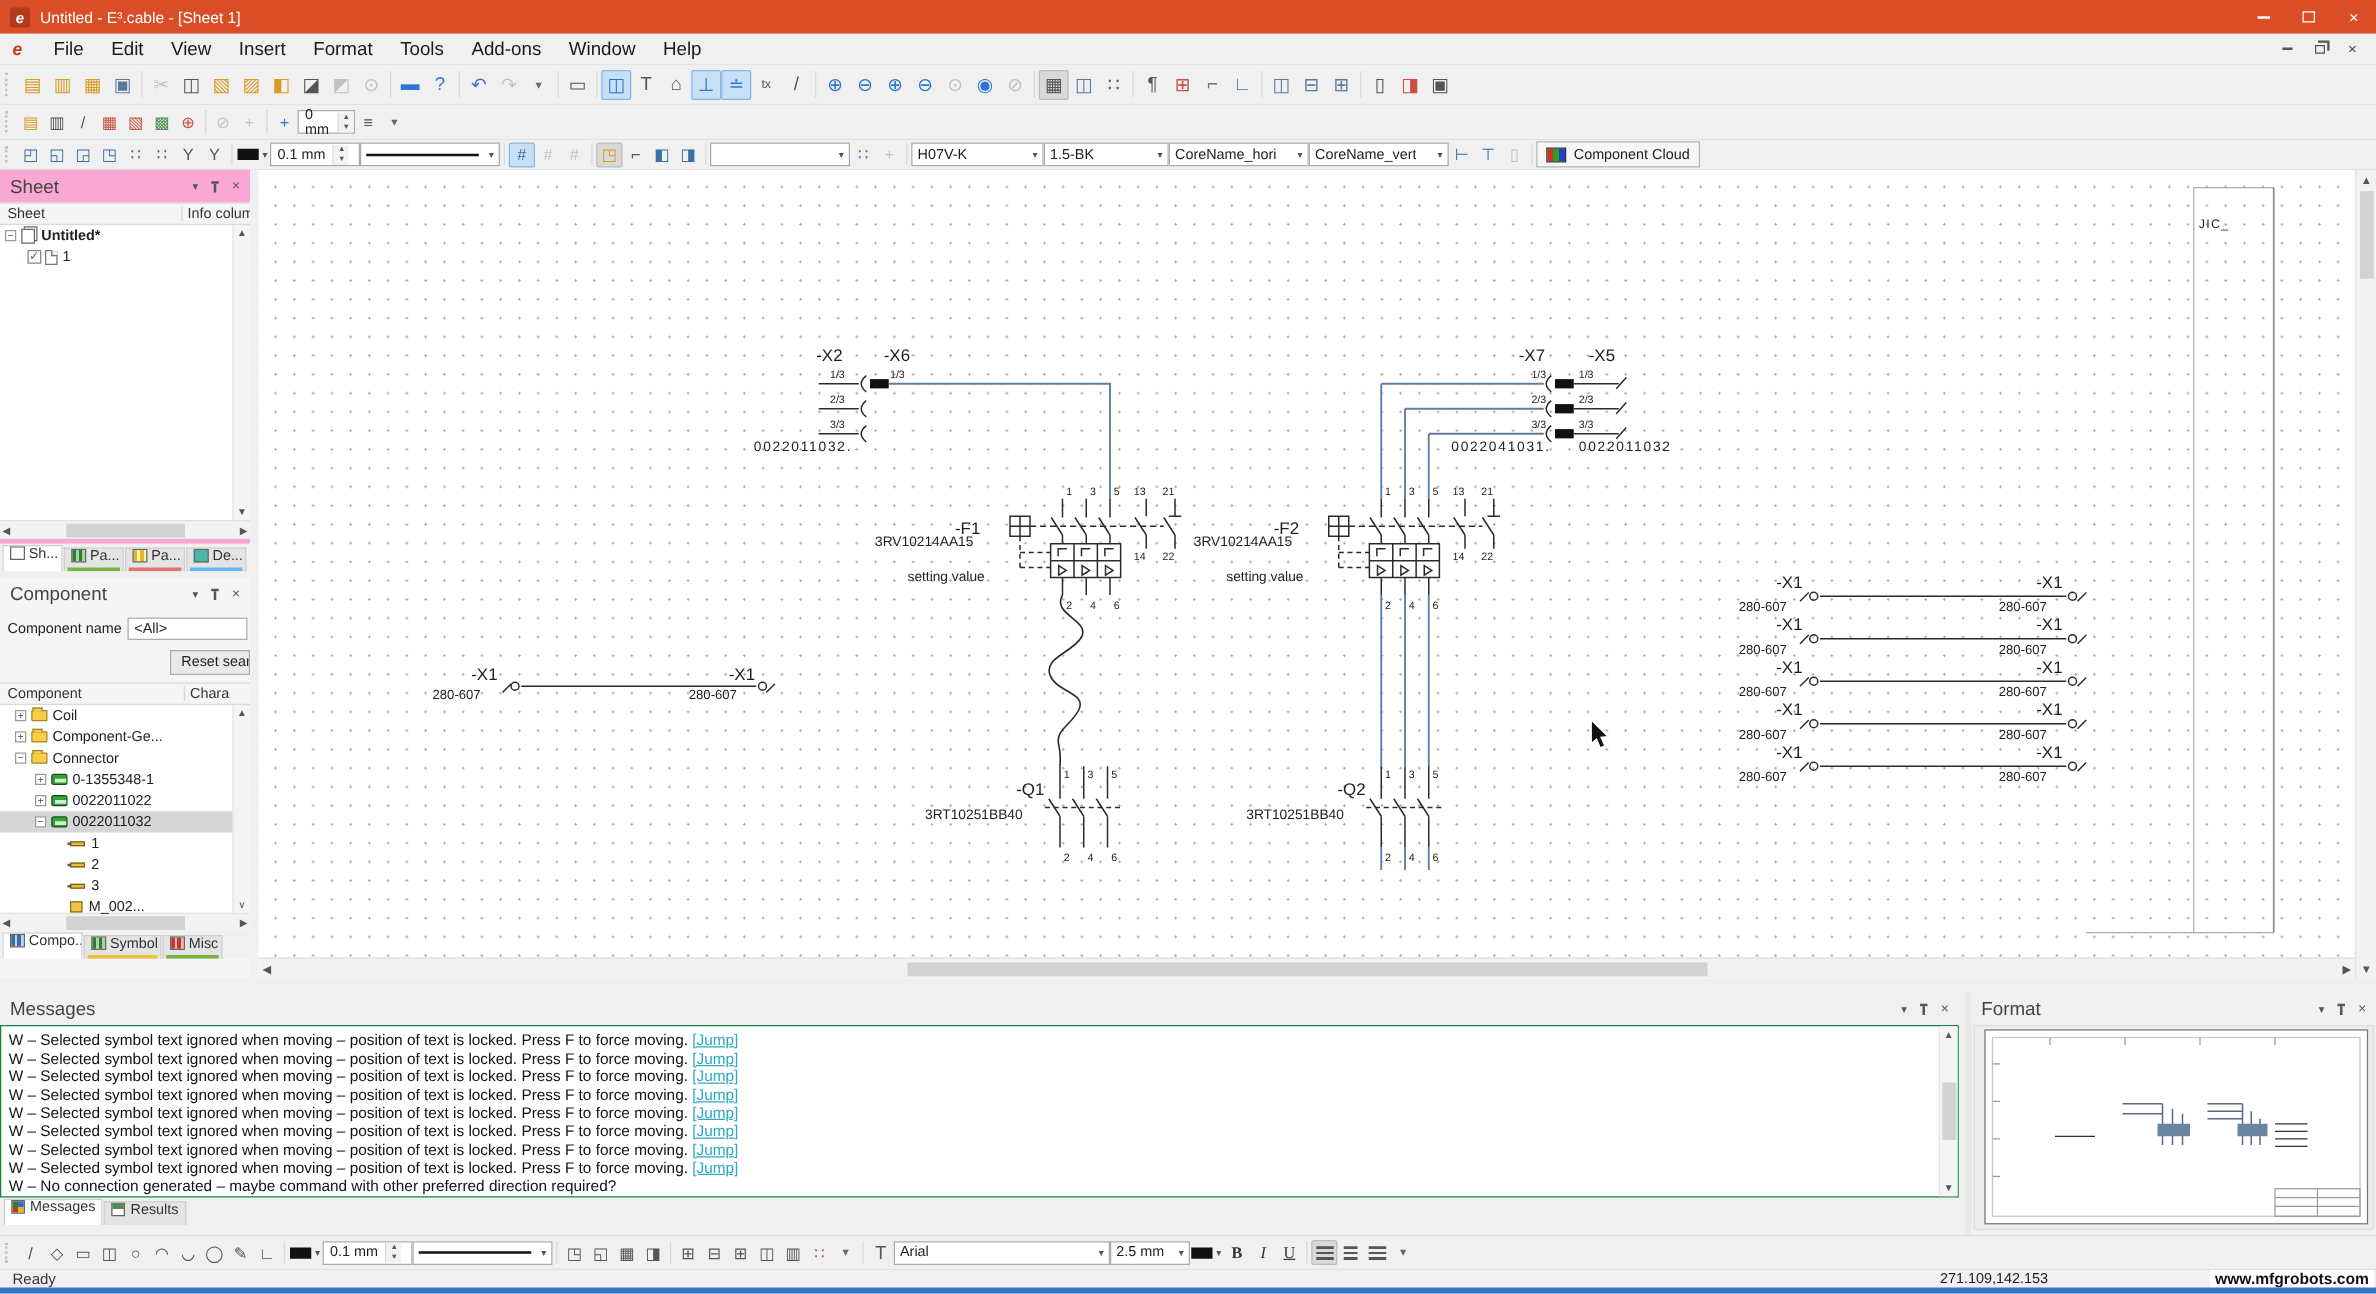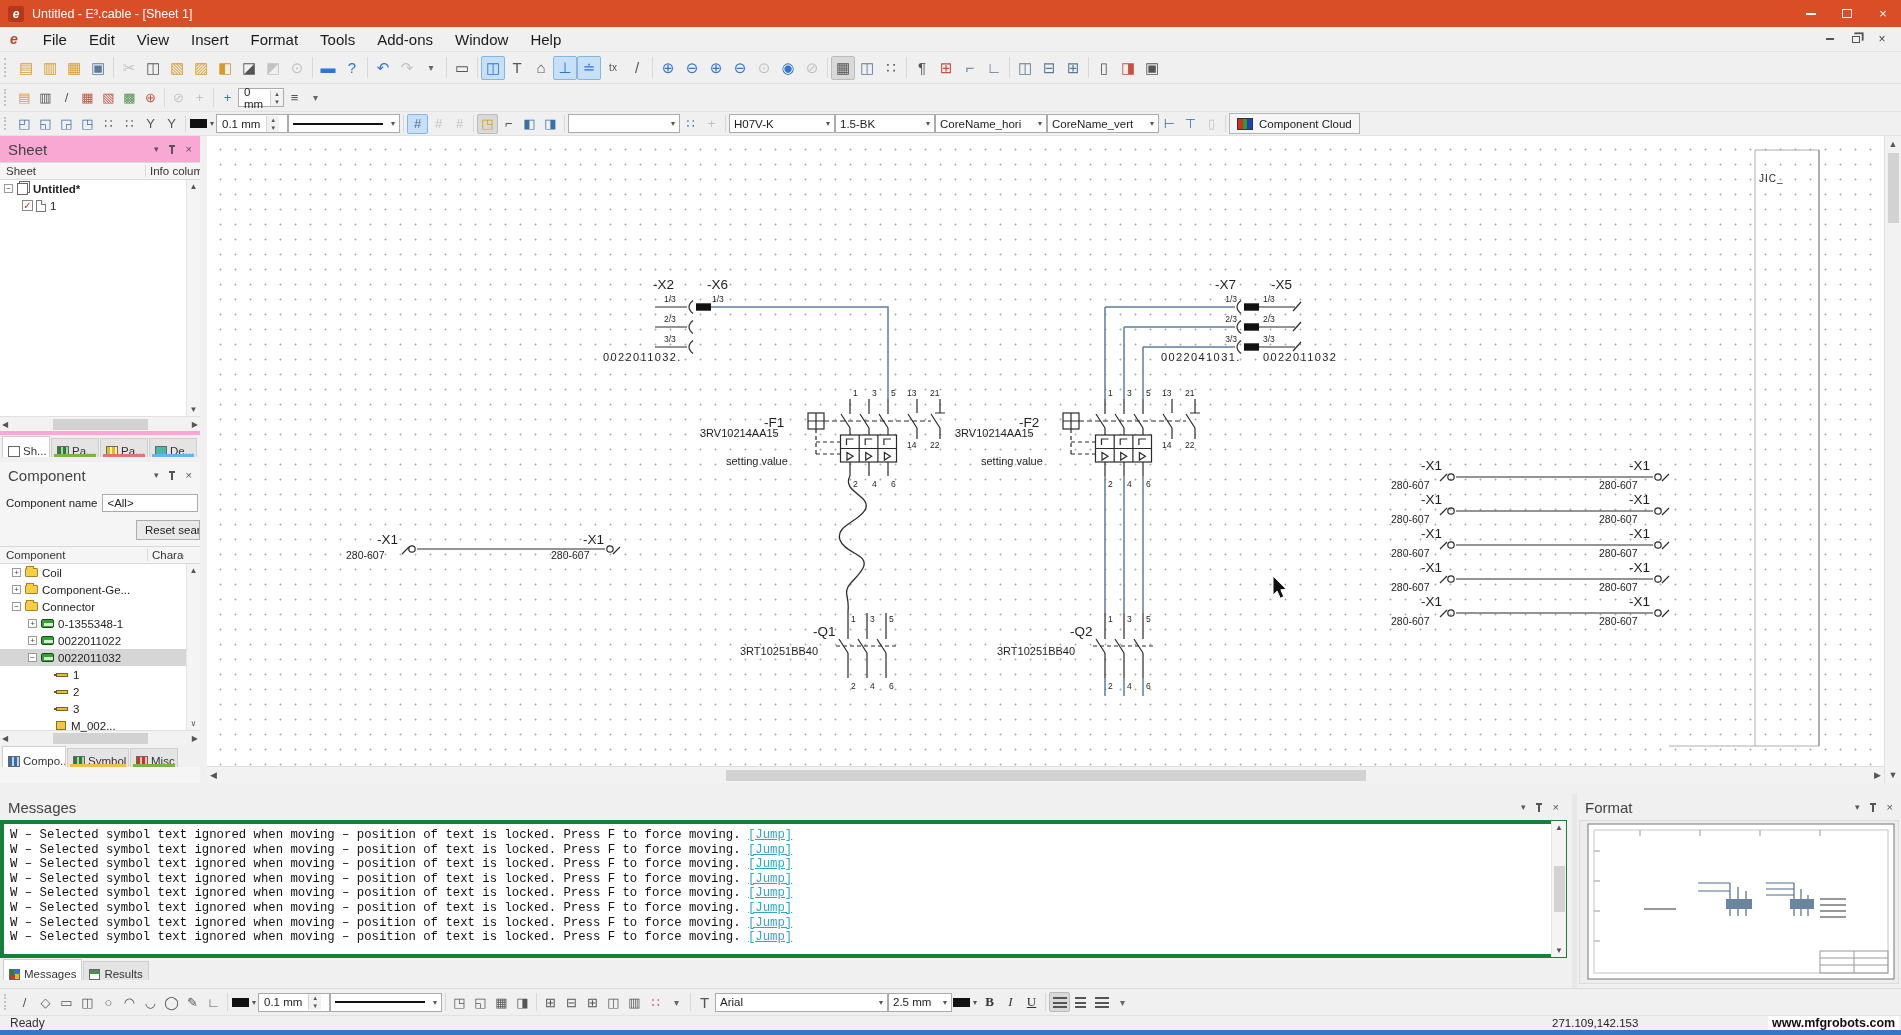--- a/index.html
+++ b/index.html
@@ -73,21 +73,21 @@
   .pinic:before{content:"";position:absolute;left:-3px;top:0.5px;width:3px;height:2px;background:#555}
   .boxic{width:10px;height:9px;background:#EFC93F;border:1px solid #8A6D1F;margin-right:5px;flex:none}
   .pageic{width:10px;height:12px;background:#fff;border:1px solid #777;margin-right:4px;flex:none;position:relative}
   .pageic:before{content:"";position:absolute;right:-1px;top:-1px;width:4px;height:4px;background:#F0F0F0;border-left:1px solid #777;border-bottom:1px solid #777}
   .sheetsic{width:11px;height:12px;background:#fff;border:1px solid #666;box-shadow:2px -2px 0 -1px #fff,2px -2px 0 0 #666;margin-right:5px;flex:none}
   .cbx{width:11px;height:11px;border:1px solid #888;background:#fff;color:#C0392B;font-size:10px;line-height:9px;text-align:center;margin-right:3px;flex:none}
   .hscroll{height:15px;background:#F2F2F2;border-top:1px solid #E0E0E0;display:flex;align-items:center;justify-content:space-between;padding:0 2px;color:#555;font-size:8px}
   .hthumb{height:11px;background:#D2D2D2;flex:1;margin:0 2px;max-width:95px}
   .vtrack{position:absolute;right:0;top:0;width:14px;background:#F4F4F4;border-left:1px solid #E4E4E4;display:flex;flex-direction:column;align-items:center;justify-content:space-between;padding:2px 0;color:#555;font-size:8px}
   .tabsrow{display:flex;align-items:flex-end;height:22px;background:#F0F0F0;padding-left:2px;gap:1px}
-  .dtab{height:19px;display:flex;align-items:flex-end;padding:0 5px;font-size:11.5px;color:#333;background:#E4E4E4;border:1px solid #CFCFCF;border-bottom:none;position:relative;white-space:nowrap;overflow:hidden}
+  .dtab{height:19px;display:flex;align-items:flex-start;padding:0 5px;font-size:11.5px;color:#333;background:#E4E4E4;border:1px solid #CFCFCF;border-bottom:none;position:relative;white-space:nowrap;overflow:hidden}
   .dtab.on{background:#fff;height:21px}
   .uline{position:absolute;left:2px;right:2px;bottom:0;height:3px}
   .ticon{width:12px;height:11px;margin-right:3px;flex:none;border:1px solid #666}
   .ti-sheet{background:#fff}
   .ti-green{background:repeating-linear-gradient(90deg,#2E7D32 0 3px,#A5D6A7 3px 5px)}
   .ti-yellow{background:repeating-linear-gradient(90deg,#E6B820 0 3px,#FFF3B0 3px 5px)}
   .ti-blue{background:repeating-linear-gradient(90deg,#3A6EA5 0 3px,#BBD6F0 3px 5px)}
   .ti-red{background:repeating-linear-gradient(90deg,#C0392B 0 3px,#F5B7B1 3px 5px)}
   
   .canvaswrap{left:207px;top:136px;width:1694px;height:647px;background:#fff}
@@ -95,21 +95,21 @@
   .cv-h{position:absolute;left:0;top:630px;width:1677px;height:17px;background:#F2F2F2;border-top:1px solid #E0E0E0;display:flex;align-items:center;justify-content:space-between;padding:0 3px;color:#555;font-size:9px}
   .cv-h .hthumb{max-width:640px}
   .cv-v{position:absolute;left:1677px;top:0;width:17px;height:647px;background:#F2F2F2;border-left:1px solid #E0E0E0;display:flex;flex-direction:column;align-items:center;justify-content:space-between;padding:3px 0;color:#555;font-size:9px}
   .vthumb{width:11px;height:70px;background:#D2D2D2}
   svg text{font-family:"Liberation Sans",sans-serif;fill:#1E1E1E}
   .t13{font-size:13.5px}.t11{font-size:11px}.t85{font-size:8.5px}.t10{font-size:10.5px}
   .lsp{letter-spacing:1.4px}
   
   .dockrow{left:0;top:794px;width:1901px;height:194px;background:#F0F0F0}
   .msgs{position:absolute;left:0;top:0;width:1567px;height:194px}
-  .msgbody{position:absolute;left:0;top:26px;right:0;height:138px;background:#fff;border:4px solid #15803d;padding:4px 0 0 6px;font-family:Liberation Mono, monospace;font-size:12.3px;line-height:14.6px;color:#111;overflow:hidden}
+  .msgbody{position:absolute;left:0;top:26px;right:0;height:138px;background:#fff;border:1px solid #15803d;padding:4px 0 0 6px;font-family:Liberation Sans, sans-serif;font-size:12.3px;line-height:14.6px;color:#111;overflow:hidden}
   .mline a{color:#2FA8C8;text-decoration:underline}
   .msgvtrack{position:absolute;right:1px;top:27px;width:15px;height:136px;background:#F4F4F4;border-left:1px solid #E6E6E6;display:flex;flex-direction:column;align-items:center;justify-content:space-between;padding:2px 0;font-size:8px;color:#555}
   .msgvthumb{width:11px;height:46px;background:#D2D2D2}
   .msgtabs{position:absolute;left:0;top:164px;height:22px;display:flex;align-items:flex-end;gap:1px;padding-left:3px}
   .micon{width:11px;height:11px;margin-right:4px;border:1px solid #666;background:conic-gradient(#2E75D4 0 25%,#E6B820 0 50%,#C0392B 0 75%,#2E7D32 0)}
   .ricon{width:11px;height:11px;margin-right:4px;border:1px solid #666;background:linear-gradient(180deg,#4E8F4E 0 50%,#fff 50%)}
   .previewp{position:absolute;left:1572px;top:0;width:329px;height:194px;border-left:5px solid #E8E8E8}
   .pvbody{position:absolute;left:2px;top:26px;right:2px;bottom:4px;background:#EDEDED;border:1px solid #DDD}
   
   .statusbar{left:0;top:1016px;width:1901px;height:14px;background:#F0F0F0;display:flex;align-items:center;font-size:12px;color:#333}
@@ -702,20 +702,21 @@
     </div>
     <div class="msgbody">
       <div class="mline"><span>W – Selected symbol text ignored when moving – position of text is locked. Press F to force moving.</span> <a href="#">[Jump]</a></div>
       <div class="mline"><span>W – Selected symbol text ignored when moving – position of text is locked. Press F to force moving.</span> <a href="#">[Jump]</a></div>
       <div class="mline"><span>W – Selected symbol text ignored when moving – position of text is locked. Press F to force moving.</span> <a href="#">[Jump]</a></div>
       <div class="mline"><span>W – Selected symbol text ignored when moving – position of text is locked. Press F to force moving.</span> <a href="#">[Jump]</a></div>
       <div class="mline"><span>W – Selected symbol text ignored when moving – position of text is locked. Press F to force moving.</span> <a href="#">[Jump]</a></div>
       <div class="mline"><span>W – Selected symbol text ignored when moving – position of text is locked. Press F to force moving.</span> <a href="#">[Jump]</a></div>
       <div class="mline"><span>W – Selected symbol text ignored when moving – position of text is locked. Press F to force moving.</span> <a href="#">[Jump]</a></div>
       <div class="mline"><span>W – Selected symbol text ignored when moving – position of text is locked. Press F to force moving.</span> <a href="#">[Jump]</a></div>
+      <div class="mline"><span>W – No connection generated – maybe command with other preferred direction  required?</span></div>
     </div>
     <div class="msgvtrack">
       <span>▲</span>
       <span class="msgvthumb"></span>
       <span>▼</span>
     </div>
     <div class="msgtabs">
       <div class="dtab on">
         <span class="micon"></span>
         <span>Messages</span>

